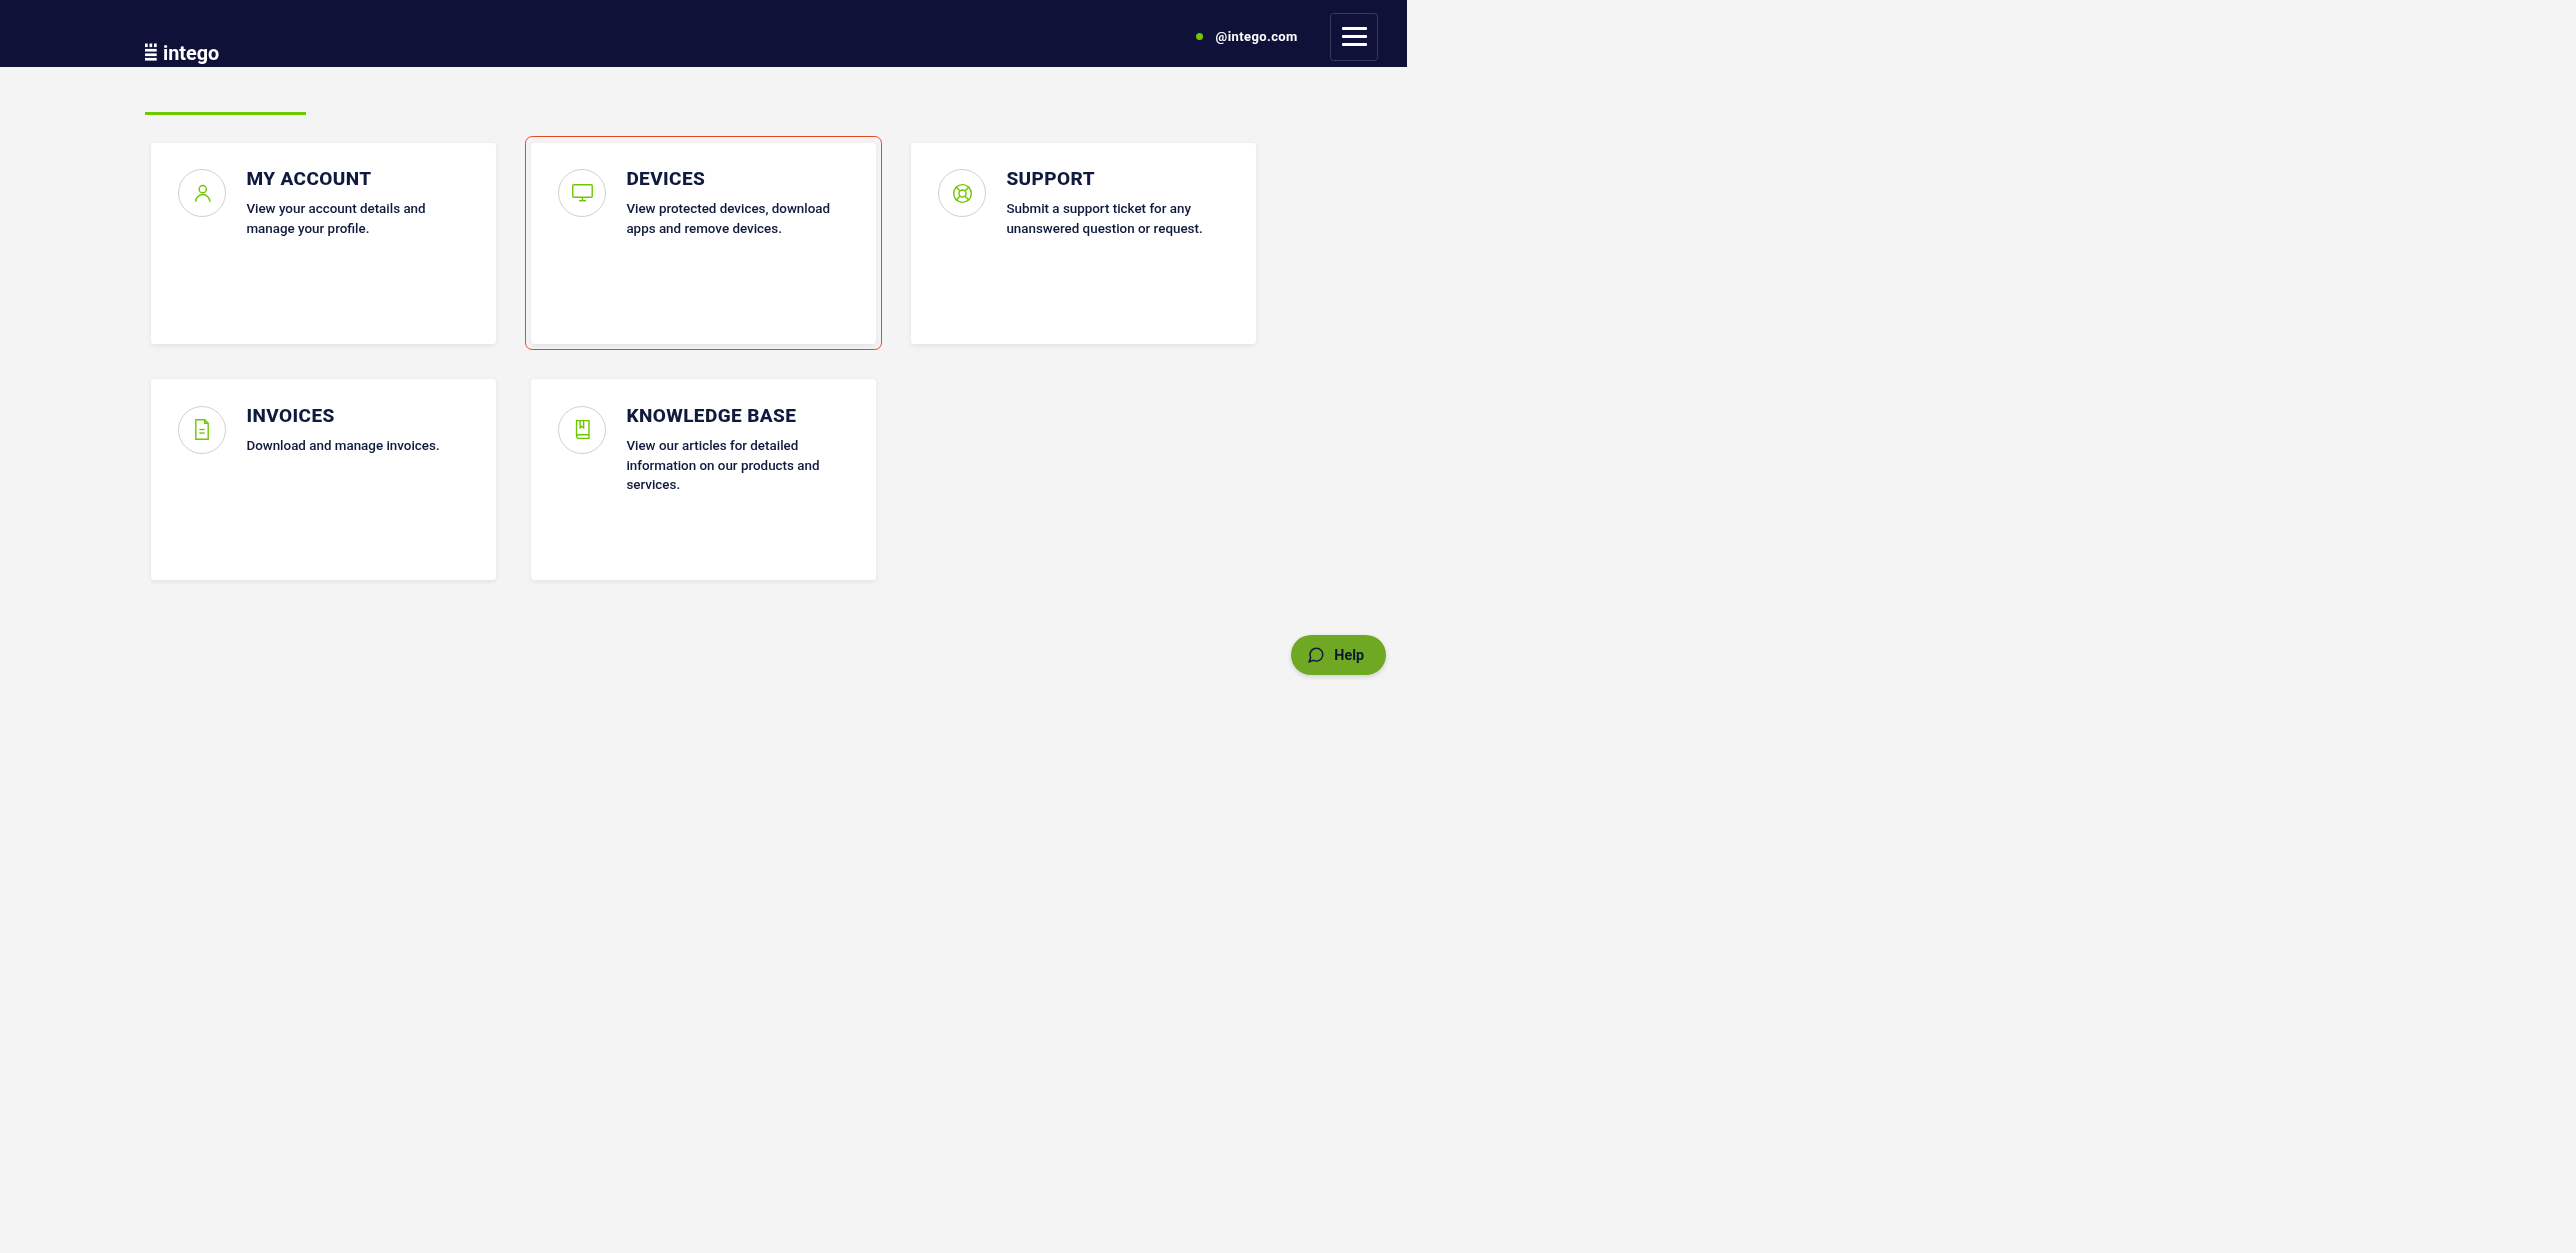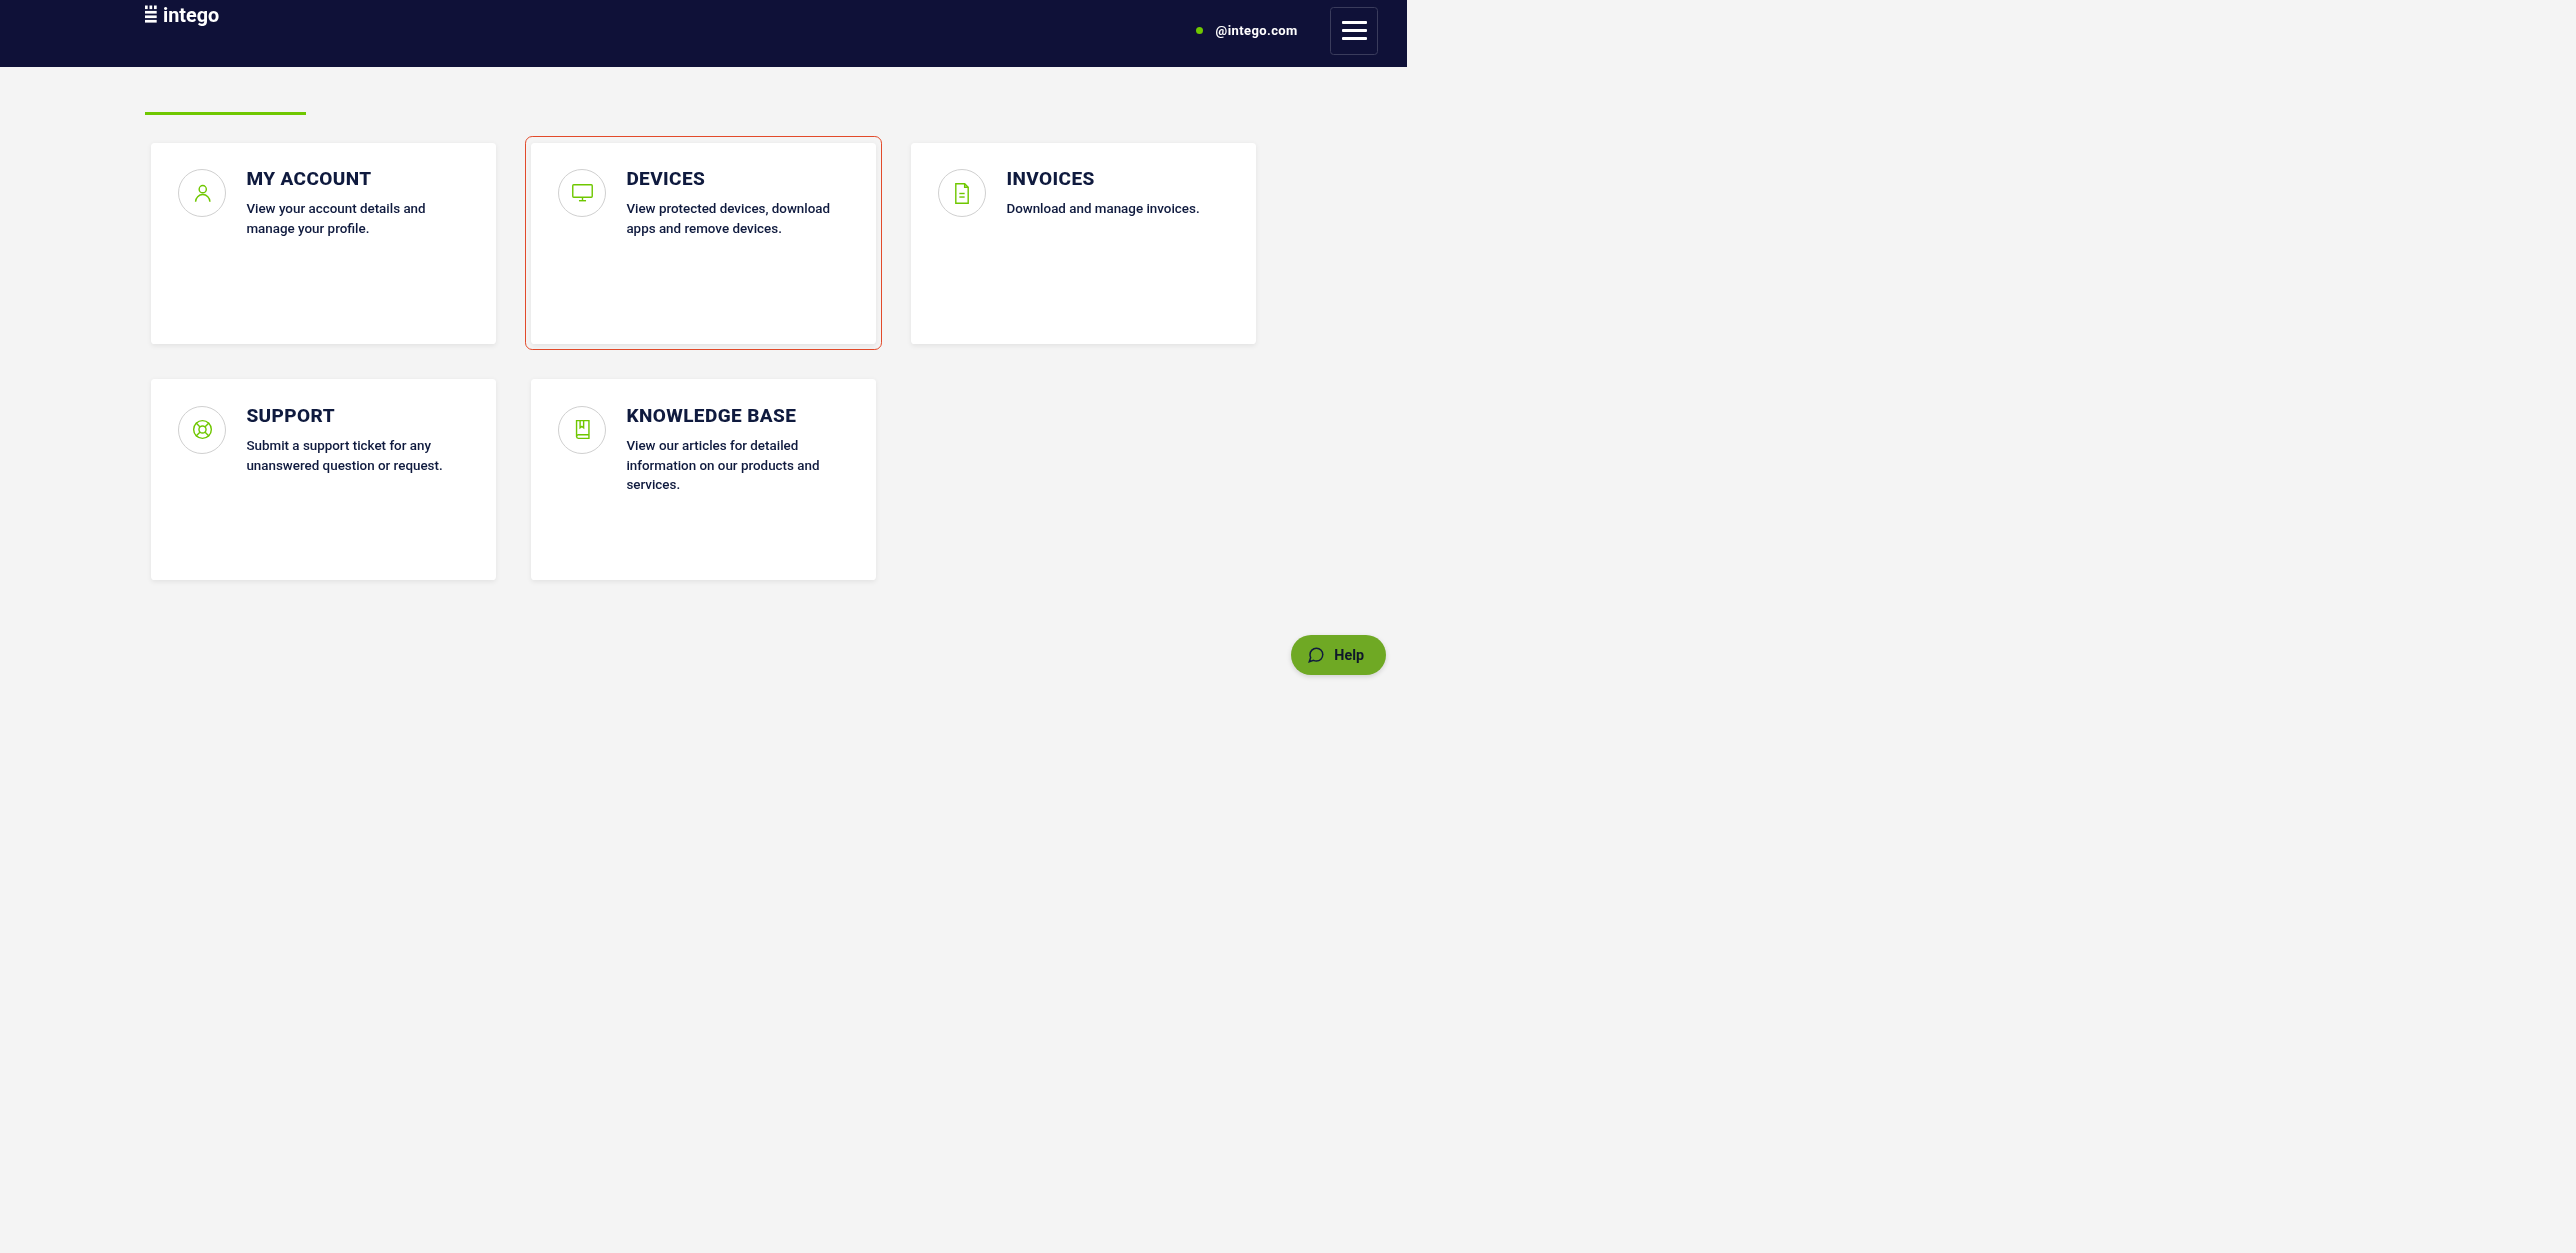--- a/index.html
+++ b/index.html
@@ -15,21 +15,21 @@
     height: 684px;
     background: #f4f4f4;
     position: relative;
     overflow: hidden;
   }
   
   .header {
     background: #0f1138;
     height: 67px;
     display: flex;
-    align-items: flex-start;
+    align-items: flex-end;
     justify-content: space-between;
     padding: 0 29px 0 145px;
   }
   .logo-area {
     display: flex;
     align-items: center;
   }
   .logo-area svg { display: block; }
   .header-right {
     display: flex;
@@ -244,56 +244,56 @@
           <div class="card-body">
             <div class="card-title">DEVICES</div>
             <div class="card-desc">View protected devices, download apps and remove devices.</div>
           </div>
         </div>
       </div>
 
       <div class="card-wrap">
         <div class="card">
           <div class="card-icon-circle">
-            <svg width="20" height="23" viewBox="0 0 22 26" fill="none" stroke="#6fc700" stroke-width="1.6">
-              <path d="M4 2h10l4 4v18H4z"></path>
-              <path d="M14 2v4h4"></path>
-              <line x1="8" y1="13" x2="14" y2="13"></line>
-              <line x1="8" y1="17" x2="14" y2="17"></line>
-            </svg>
-          </div>
-          <div class="card-body">
-            <div class="card-title">INVOICES</div>
-            <div class="card-desc">Download and manage invoices.</div>
-          </div>
-        </div>
-      </div>
-
-      <div class="card-wrap">
-        <div class="card">
-          <div class="card-icon-circle">
             <svg width="23" height="23" viewBox="0 0 26 26" fill="none" stroke="#6fc700" stroke-width="1.6">
               <circle cx="13" cy="13" r="10"></circle>
               <circle cx="13" cy="13" r="4"></circle>
               <line x1="5.5" y1="5.5" x2="10" y2="10"></line>
               <line x1="20.5" y1="5.5" x2="16" y2="10"></line>
               <line x1="5.5" y1="20.5" x2="10" y2="16"></line>
               <line x1="20.5" y1="20.5" x2="16" y2="16"></line>
             </svg>
           </div>
           <div class="card-body">
             <div class="card-title">SUPPORT</div>
             <div class="card-desc">Submit a support ticket for any unanswered question or request.</div>
           </div>
         </div>
       </div>
 
       <div class="card-wrap">
         <div class="card">
           <div class="card-icon-circle">
+            <svg width="20" height="23" viewBox="0 0 22 26" fill="none" stroke="#6fc700" stroke-width="1.6">
+              <path d="M4 2h10l4 4v18H4z"></path>
+              <path d="M14 2v4h4"></path>
+              <line x1="8" y1="13" x2="14" y2="13"></line>
+              <line x1="8" y1="17" x2="14" y2="17"></line>
+            </svg>
+          </div>
+          <div class="card-body">
+            <div class="card-title">INVOICES</div>
+            <div class="card-desc">Download and manage invoices.</div>
+          </div>
+        </div>
+      </div>
+
+      <div class="card-wrap">
+        <div class="card">
+          <div class="card-icon-circle">
             <svg width="21.5" height="23" viewBox="0 0 24 26" fill="none" stroke="#6fc700" stroke-width="1.6">
               <path d="M5 3h14v20H7a2 2 0 0 1-2-2V3z"></path>
               <path d="M13 3v8l-2-1.5L9 11V3"></path>
               <path d="M5 21c0-1.1.9-2 2-2h12"></path>
             </svg>
           </div>
           <div class="card-body">
             <div class="card-title">KNOWLEDGE BASE</div>
             <div class="card-desc">View our articles for detailed information on our products and services.</div>
           </div>

